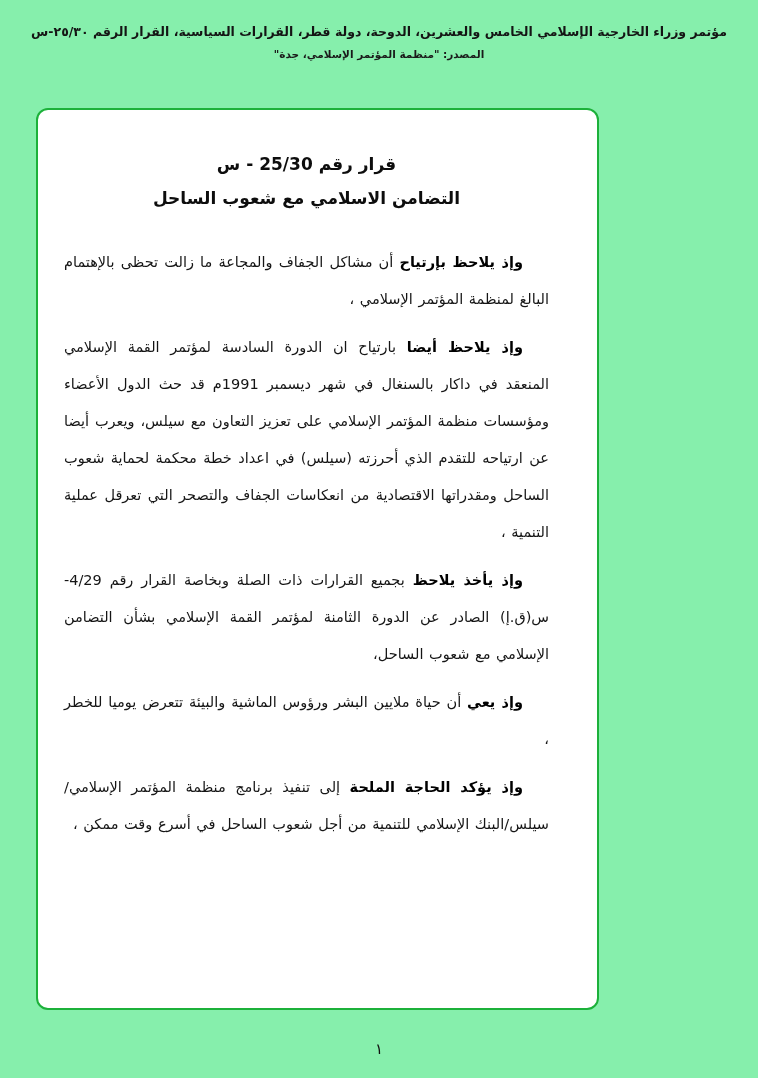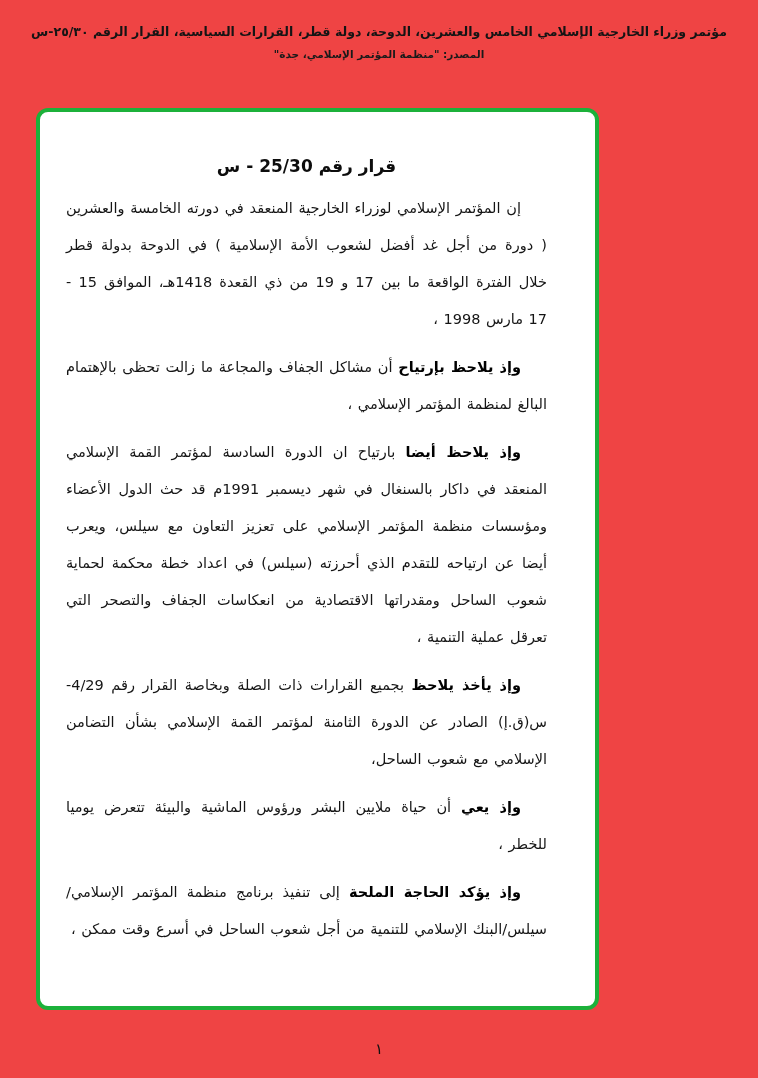--- a/index.html
+++ b/index.html
@@ -5,21 +5,21 @@
   html, body {
     margin: 0;
     padding: 0;
     background: #ffffff;
     font-family: "DejaVu Sans", sans-serif;
   }
   .page {
     position: relative;
     width: 758px;
     height: 1078px;
-    background: #ef4444;
+    background: #86efac;
     overflow: hidden;
     color: #111111;
   }
   
   .doc-header {
     position: absolute;
     top: 24px;
     left: 0;
     right: 0;
     text-align: center;
@@ -37,21 +37,21 @@
     font-weight: 700;
     color: #1a1a1a;
   }
   
   .green-box {
     position: absolute;
     left: 36px;
     top: 108px;
     width: 563px;
     height: 902px;
-    border: 4px solid #ef4444;
+    border: 2px solid #ef4444;
     border-radius: 12px;
     box-sizing: border-box;
     background: #ffffff;
     overflow: hidden;
   }
   .content {
     direction: rtl;
     padding: 44px 48px 0 26px;
   }
   .title-line {
@@ -96,22 +96,22 @@
 
   <div class="doc-header">
     <div class="h-line1">مؤتمر وزراء الخارجية الإسلامي الخامس والعشرين، الدوحة، دولة قطر، القرارات السياسية، القرار الرقم ٢٥/٣٠-س</div>
     <div class="h-line2">المصدر:  "منظمة المؤتمر الإسلامي، جدة"</div>
   </div>
 
   <div class="green-box" style="border-color: rgb(28, 177, 58);">
     <div class="content">
 
       <div class="title-line">قرار رقم 25/30 - س</div>
+      <div class="title-line subject">التضامن الاسلامي مع شعوب الساحل</div>
 
-      <p class="para"><strong></strong><span>إن المؤتمر الإسلامي لوزراء الخارجية المنعقد في دورته الخامسة والعشرين ( دورة من أجل غد أفضل لشعوب الأمة الإسلامية ) في  الدوحة بدولة قطر خلال الفترة الواقعة ما بين 17 و 19 من ذي القعدة 1418هـ، الموافق 15 - 17 مارس 1998 ،</span></p>
 
 
       <p class="para"><strong>وإذ يلاحظ بإرتياح</strong><span> أن مشاكل الجفاف والمجاعة ما زالت تحظى بالإهتمام البالغ لمنظمة المؤتمر الإسلامي ،</span></p>
 
       <p class="para"><strong>وإذ يلاحظ أيضا</strong><span> بارتياح ان الدورة السادسة لمؤتمر القمة الإسلامي المنعقد في داكار بالسنغال في شهر ديسمبر 1991م قد حث الدول الأعضاء ومؤسسات منظمة المؤتمر الإسلامي على تعزيز التعاون مع سيلس، ويعرب أيضا عن ارتياحه للتقدم الذي أحرزته  (سيلس) في اعداد خطة محكمة لحماية شعوب الساحل ومقدراتها الاقتصادية من انعكاسات الجفاف والتصحر التي تعرقل عملية التنمية ،</span></p>
 
       <p class="para"><strong>وإذ يأخذ يلاحظ</strong><span> بجميع القرارات ذات الصلة وبخاصة القرار رقم 4/29-س(ق.إ) الصادر عن الدورة الثامنة لمؤتمر القمة الإسلامي بشأن التضامن الإسلامي مع شعوب الساحل،</span></p>
 
 
       <p class="para"><strong>وإذ يعي</strong><span> أن حياة ملايين البشر ورؤوس الماشية والبيئة تتعرض يوميا للخطر ،</span></p>

